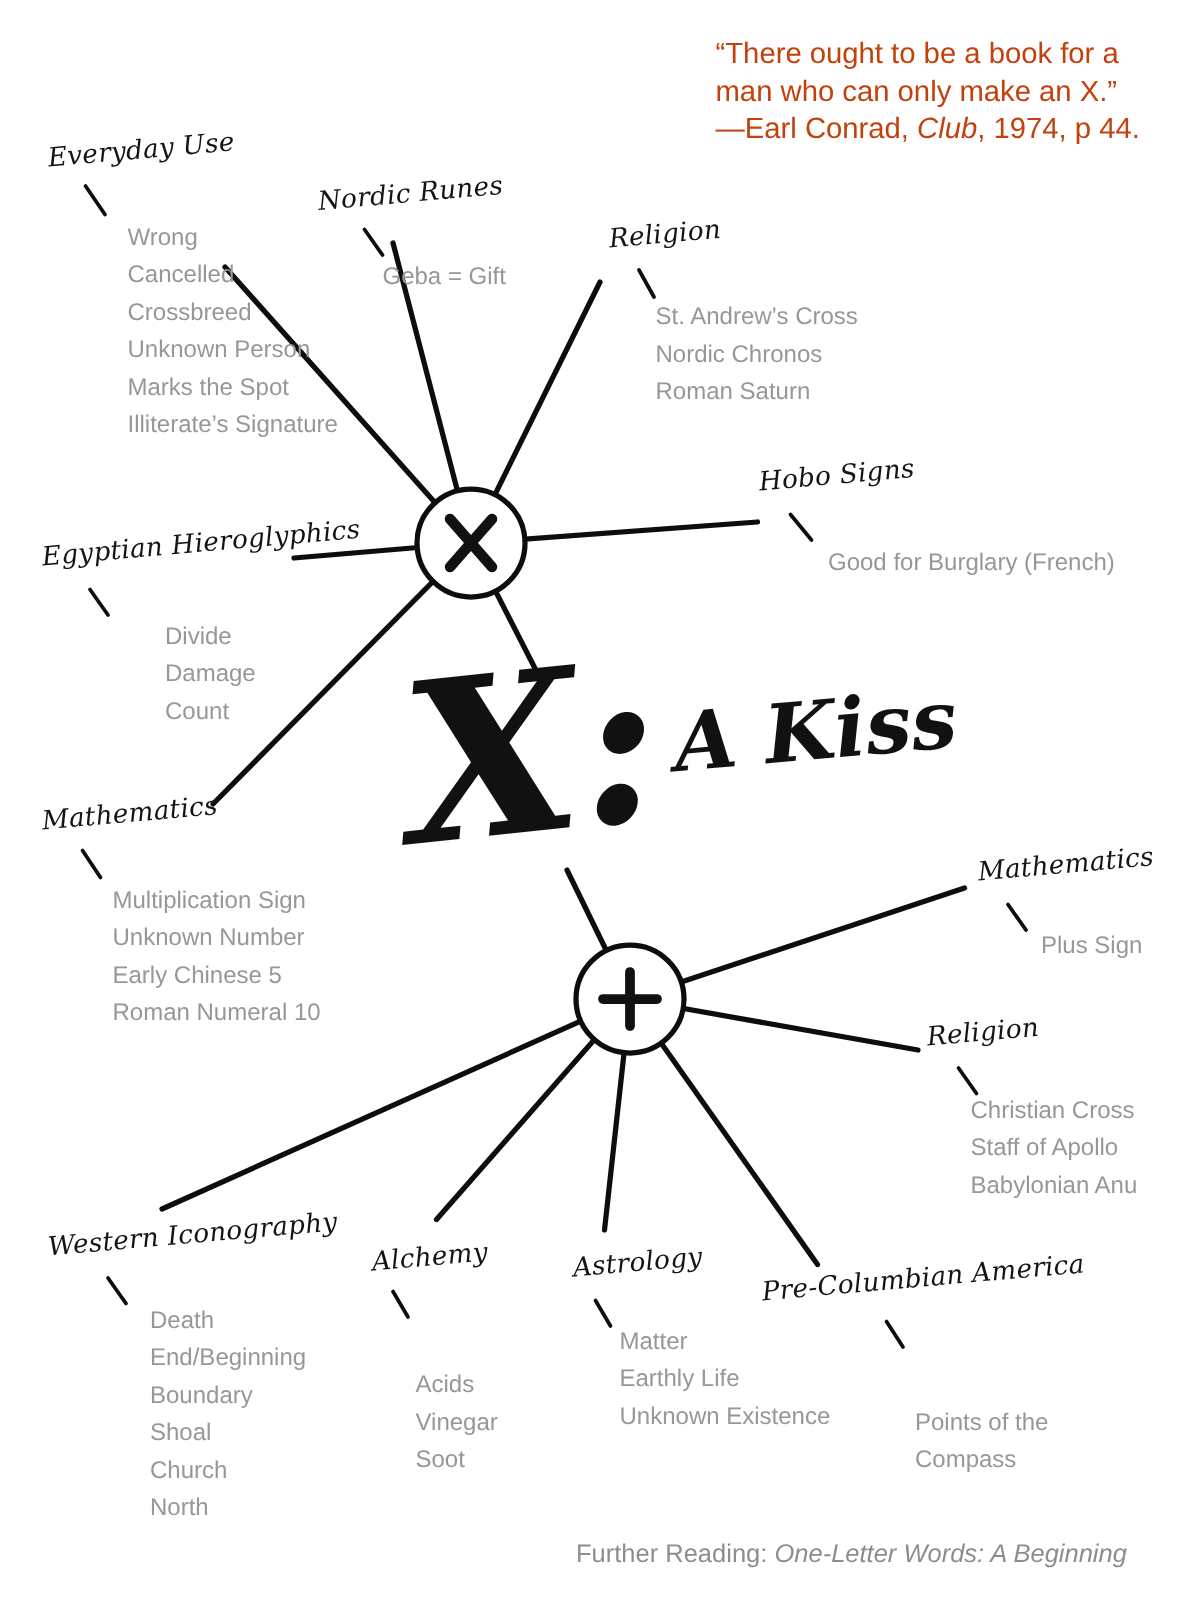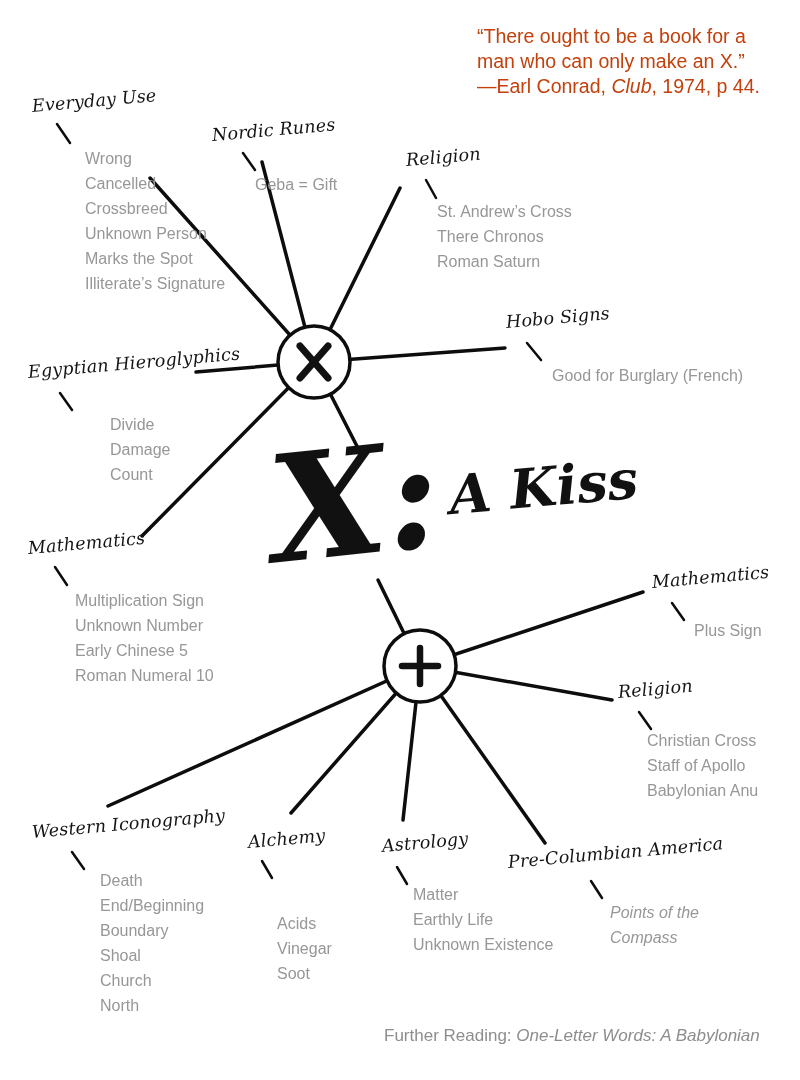--- a/index.html
+++ b/index.html
@@ -107,21 +107,21 @@
     </div>
 
   <div class="hand-label" style="left:212px; top:125px;">Nordic Runes</div>
   <div class="item-list" style="left:255px; top:172px;">
       <div class="item">Geba = Gift</div>
     </div>
 
   <div class="hand-label" style="left:406px; top:150px;">Religion</div>
   <div class="item-list" style="left:437px; top:199px;">
       <div class="item">St. Andrew’s Cross</div>
-      <div class="item">There Chronos</div>
+      <div class="item">Nordic Chronos</div>
       <div class="item">Roman Saturn</div>
     </div>
 
   <div class="hand-label" style="left:506px; top:312px;">Hobo Signs</div>
   <div class="item-list" style="left:552px; top:363px;">
       <div class="item">Good for Burglary (French)</div>
     </div>
 
   <div class="hand-label" style="left:28px;  top:362px;">Egyptian Hieroglyphics</div>
   <div class="item-list" style="left:110px; top:412px;">
@@ -168,19 +168,19 @@
     </div>
 
   <div class="hand-label" style="left:382px; top:836px;">Astrology</div>
   <div class="item-list" style="left:413px; top:882px;">
       <div class="item">Matter</div>
       <div class="item">Earthly Life</div>
       <div class="item">Unknown Existence</div>
     </div>
 
   <div class="hand-label" style="left:508px; top:852px;">Pre-Columbian America</div>
-  <div class="item-list wrap" style="left:610px; top:900px;font-style:italic;">
+  <div class="item-list wrap" style="left:610px; top:936px;">
       <div class="item">Points of the Compass</div>
     </div>
 
-  <div class="footer"><span>Further Reading: </span><span class="italic">One-Letter Words: A Babylonian</span></div>
+  <div class="footer"><span>Further Reading: </span><span class="italic">One-Letter Words: A Beginning</span></div>
 
 </div>
 
 </body></html>

